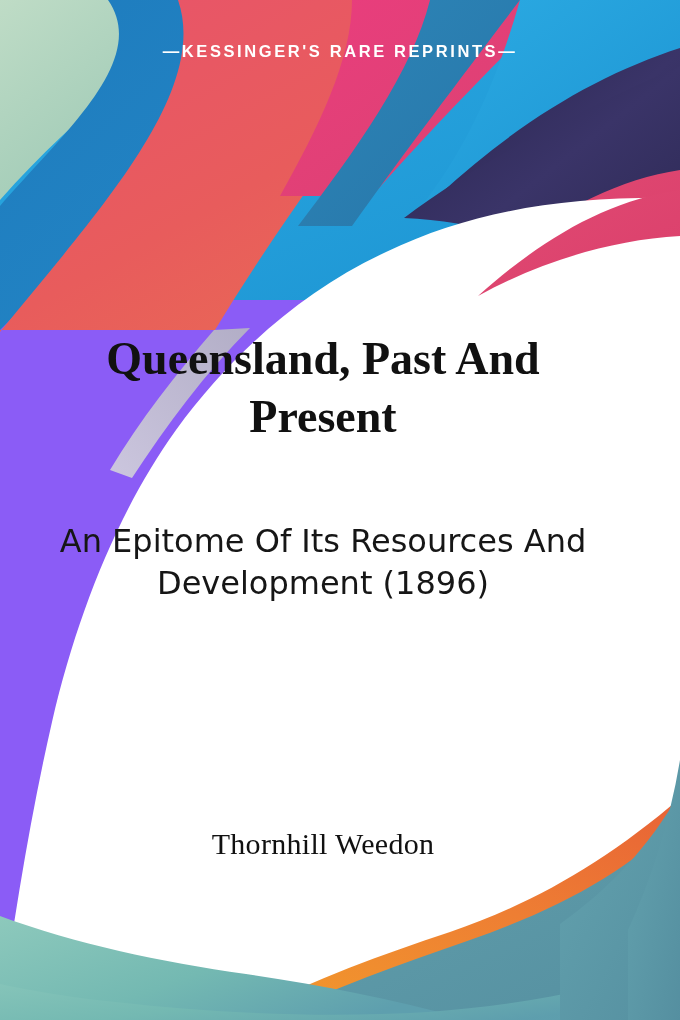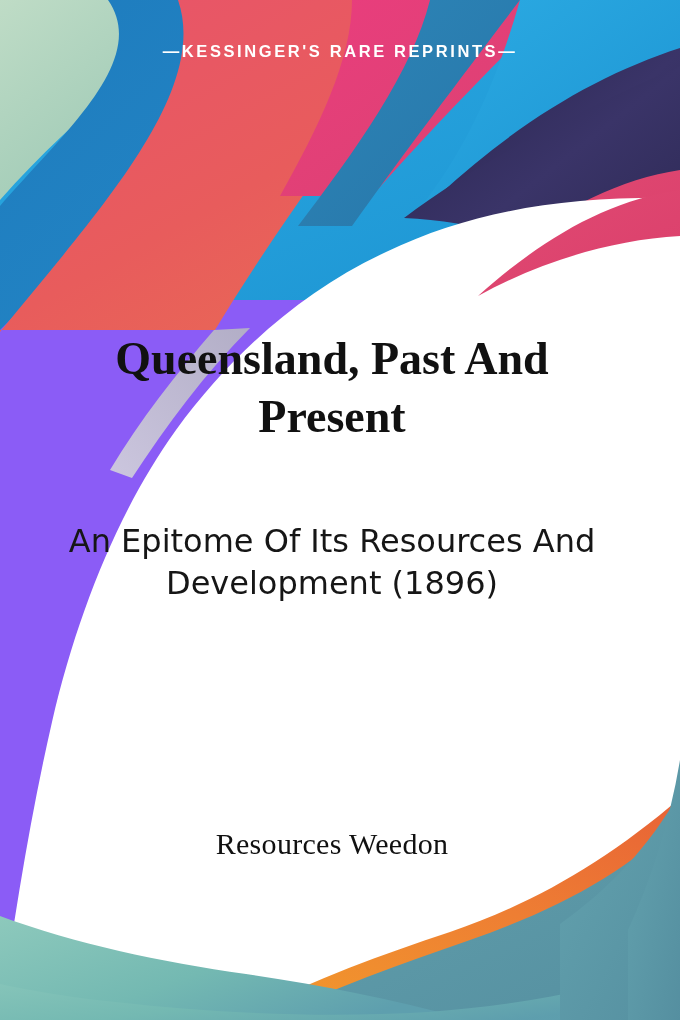--- a/index.html
+++ b/index.html
@@ -33,21 +33,21 @@
     color: #ffffff;
     font-family: "Liberation Sans", sans-serif;
     font-weight: bold;
     font-size: 16.5px;
     letter-spacing: 2.6px;
     white-space: nowrap;
     z-index: 5;
   }
   .text-block {
     position: absolute;
-    left: 12px;
+    left: 3px;
     width: 640px;
     z-index: 4;
   }
   .title {
     top: 330px;
     text-align: center;
     color: #111111;
     font-family: "Liberation Serif", "DejaVu Serif", serif;
     font-weight: bold;
     font-size: 46px;
@@ -222,15 +222,15 @@
     <path d="M628,1020 H680 V760
              C670,820 652,878 628,930 Z" fill="url(#gTealDark)"></path>
   </svg>
 
   <div class="imprint">—KESSINGER'S RARE REPRINTS—</div>
 
   <div class="text-block title">Queensland, Past And Present</div>
 
   <div class="text-block subtitle">An Epitome Of Its Resources And Development (1896)</div>
 
-  <div class="text-block author">Resources Weedon</div>
+  <div class="text-block author">Thornhill Weedon</div>
 
 </div>
 
 </body></html>

